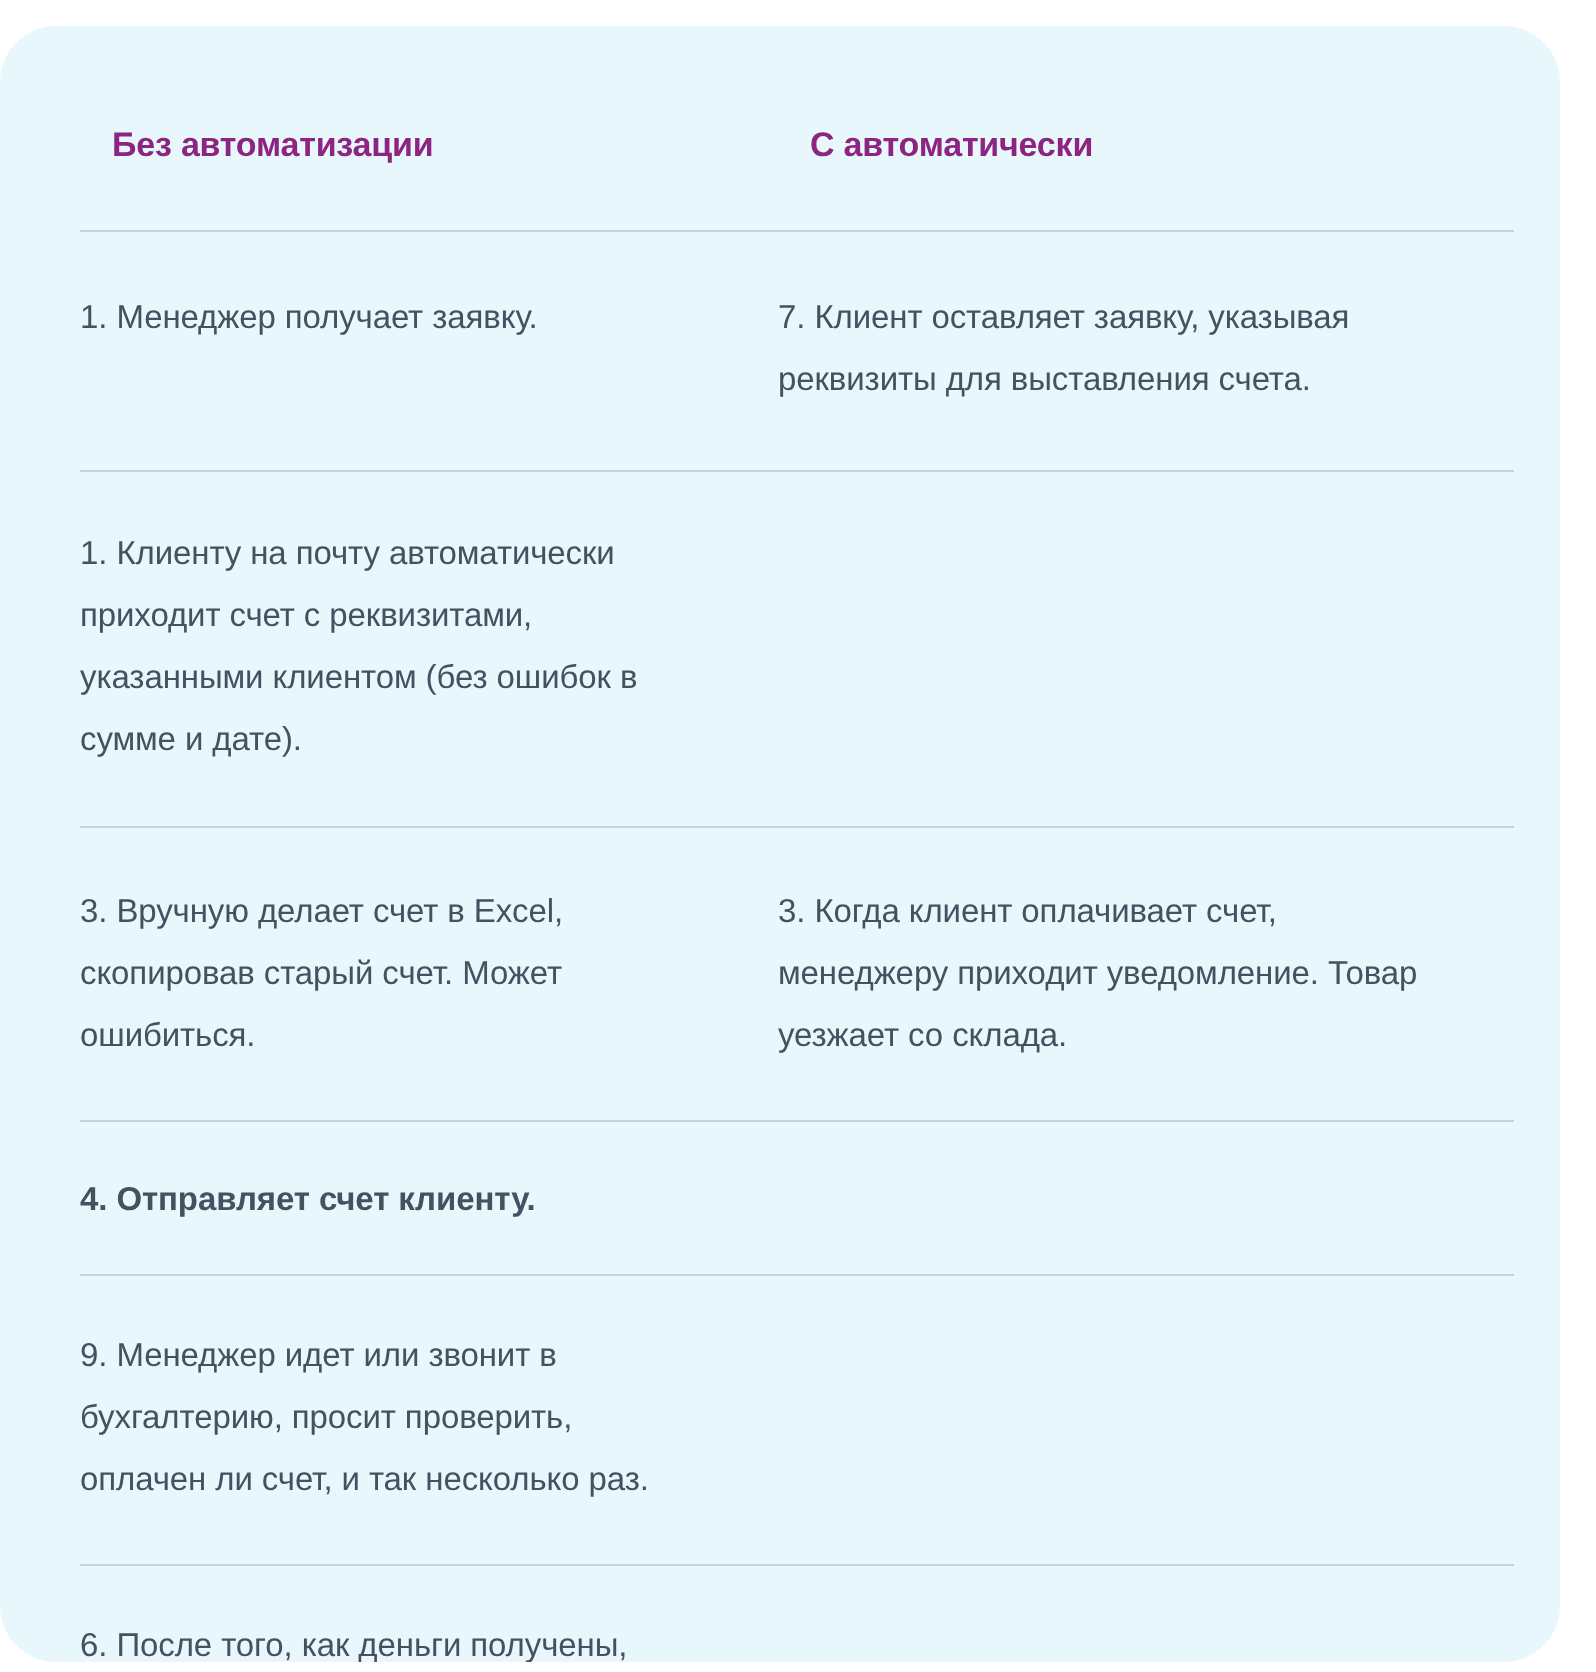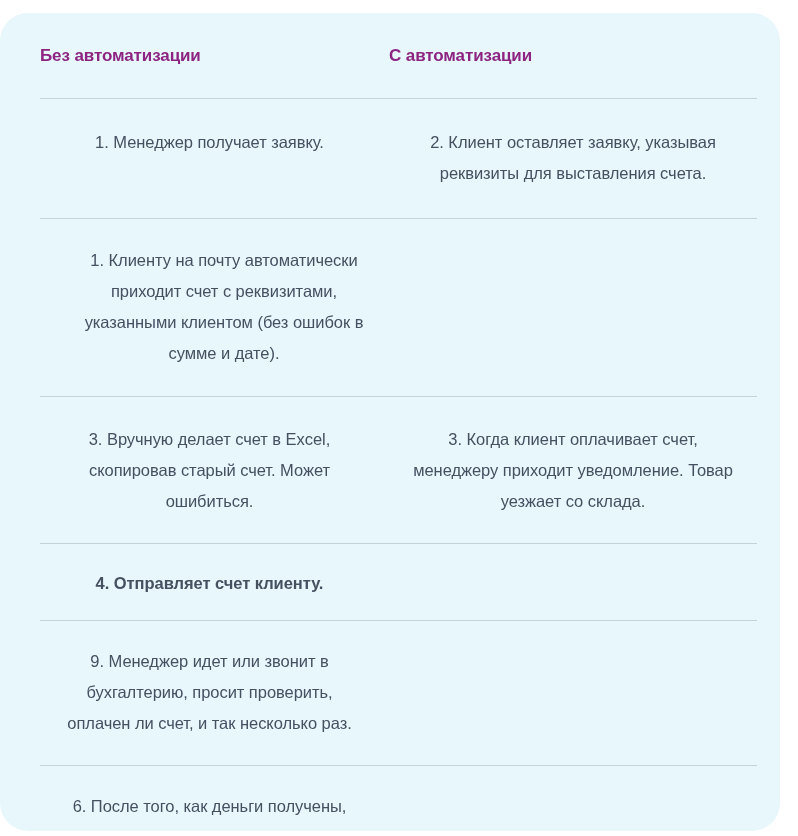--- a/index.html
+++ b/index.html
@@ -31,22 +31,23 @@
   .card-inner {
     position: absolute;
     left: 40px;
     top: 0;
     width: 717px;
   }
 
   
   .header-row {
     display: flex;
-    padding-top: 32px;
+    padding-top: 49px;
     padding-bottom: 0;
+    margin-left: 16px;
   }
   .col-head {
     font-size: 17px;
     font-weight: bold;
     color: #8d2482;
     letter-spacing: -0.1px;
     line-height: 22px;
   }
   .col-a { width: 349px; flex: 0 0 349px; padding-right: 10px; box-sizing: border-box; }
   .col-b { width: 368px; flex: 0 0 368px; box-sizing: border-box; }
@@ -64,47 +65,46 @@
   .body-row {
     display: flex;
     align-items: flex-start;
   }
   .cell {
     font-size: 16.5px;
     line-height: 31px;
     color: #455061;
     letter-spacing: -0.05px;
     white-space: pre-line;
-    text-align: center;
   }
   .cell-empty { min-height: 1px; }
 
   .r1 { padding-top: 28px; padding-bottom: 29px; }
   .r2 { padding-top: 26px; padding-bottom: 27px; }
   .r3 { padding-top: 27px; padding-bottom: 26px; }
   .r4 { padding-top: 24px; padding-bottom: 21px; font-weight: bold; }
   .r5 { padding-top: 25px; padding-bottom: 26px; }
   .r6 { padding-top: 25px; padding-bottom: 26px; }
 </style>
 </head>
 <body>
 
 <div class="comparison-card">
   <div class="card-inner">
 
     <div class="header-row">
       <div class="col-head col-a">Без автоматизации</div>
-      <div class="col-head col-b">С автоматизации</div>
+      <div class="col-head col-b">С автоматически</div>
     </div>
     <div class="hdr-gap"></div>
     <div class="divider"></div>
 
     <div class="body-row r1">
       <div class="cell col-a">1. Менеджер получает заявку.</div>
-      <div class="cell col-b">2. Клиент оставляет заявку, указывая
+      <div class="cell col-b">7. Клиент оставляет заявку, указывая
 реквизиты для выставления счета.</div>
     </div>
     <div class="divider"></div>
 
     <div class="body-row r2">
       <div class="cell col-b">1. Клиенту на почту автоматически
 приходит счет с реквизитами,
 указанными клиентом (без ошибок в
 сумме и дате).</div>
     </div>

